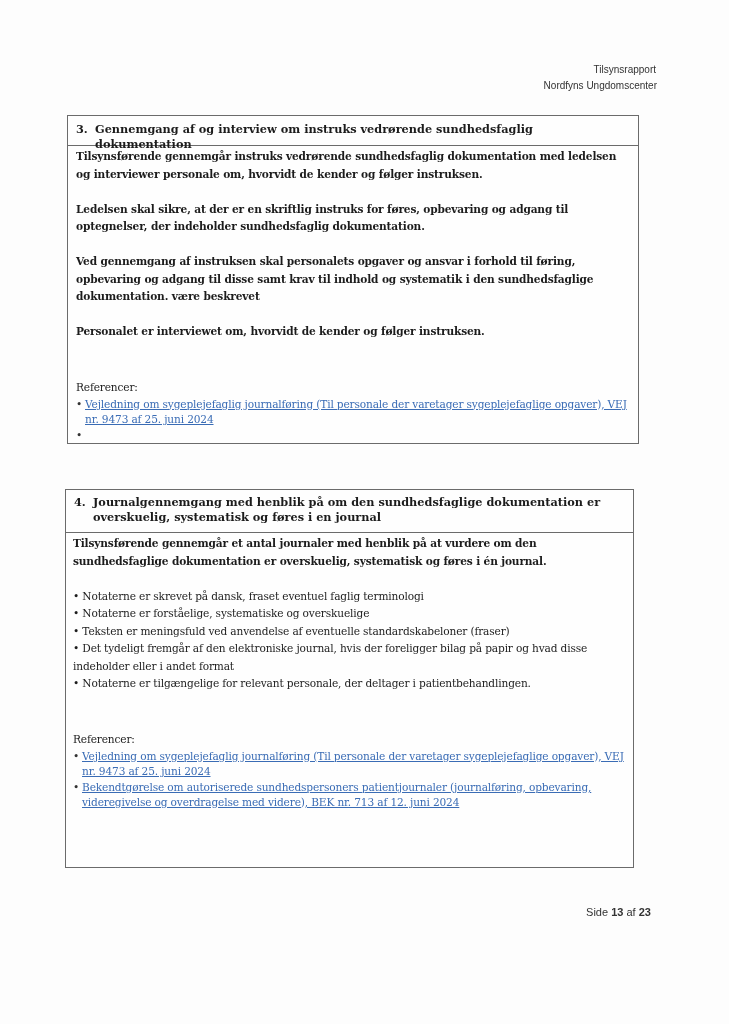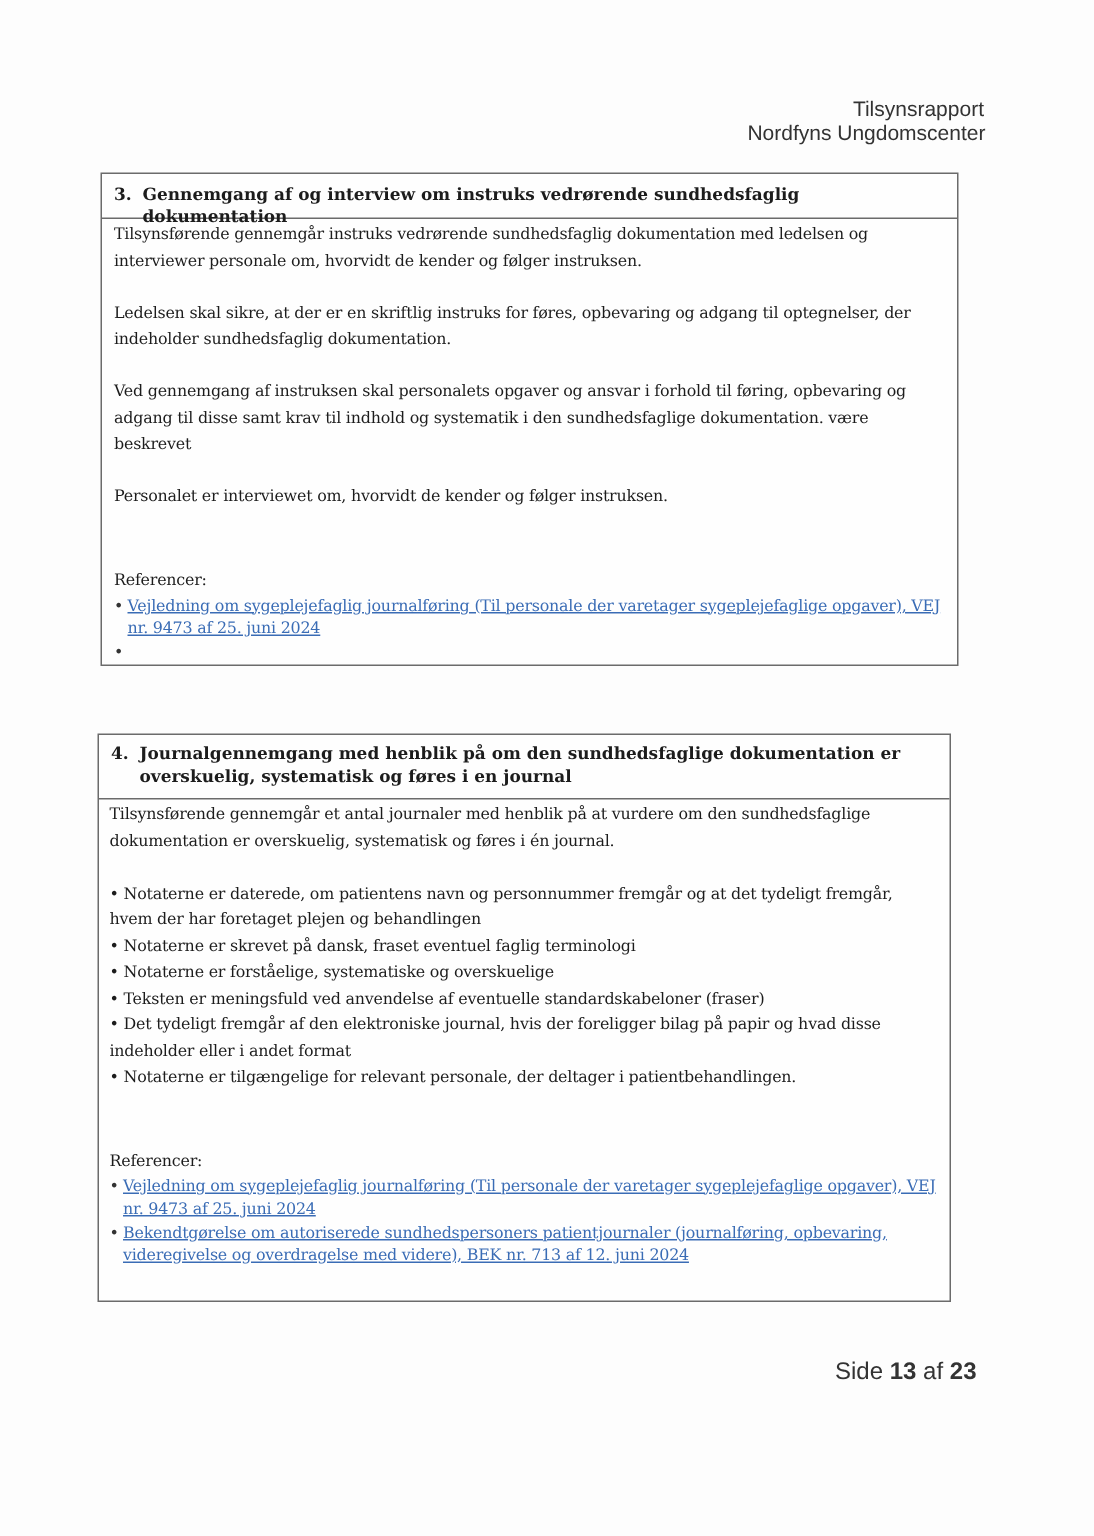--- a/index.html
+++ b/index.html
@@ -7,21 +7,21 @@
       width: 729px; height: 1024px;
       background: #fdfdfd;
       position: relative;
       overflow: hidden;
       font-family: "DejaVu Serif", "Liberation Serif", serif;
       color: #1c1c1c;
     }
     .hdr {
       position: absolute; right: 73px;
       font-family: "Liberation Sans", sans-serif;
-      font-size: 14px; color: #333;
+      font-size: 10px; color: #333;
       text-align: right;
     }
     .hdr1 { top: 64px; }
     .hdr2 { top: 80px; right: 72px; padding-left: 48px; }
 
     .box {
       position: absolute;
       border: 1px solid #6b6b6b;
       background: #fefefe;
     }
@@ -41,21 +41,21 @@
     .box-head .num { width: 19px; flex: none; }
     .box-head .ttl { flex: 1; }
 
     .box-body {
       padding: 2px 8px 0 8px;
       font-size: 10.6px;
       line-height: 17.5px;
       letter-spacing: -0.15px;
     }
     .box2 .box-body { padding-left: 7px; }
-    .para { margin: 0; }
+    .para { margin: 0; font-weight: bold; }
     .gap { height: 17.5px; }
     .gap2 { height: 21px; }
 
     .refs-title { margin: 0; }
     .ref {
       display: flex;
       color: #3a6cb5;
       font-size: 10.6px;
       line-height: 15px;
     }
@@ -65,21 +65,21 @@
       text-decoration: underline;
       text-underline-offset: 1px;
     }
     .ref + .ref { margin-top: 1px; }
 
     .bullet { margin: 0; }
 
     .footer {
       position: absolute; right: 78px; top: 906px;
       font-family: "Liberation Sans", sans-serif;
-      font-size: 16px; color: #333;
+      font-size: 11px; color: #333;
     }
     .footer b { font-weight: bold; }
   </style>
 </head>
 <body>
 
 <div class="hdr hdr1">Tilsynsrapport</div>
 <div class="hdr hdr2">Nordfyns Ungdomscenter</div>
 
 <div class="box box1">
@@ -109,21 +109,20 @@
 </div>
 
 <div class="box box2">
   <div class="box-head">
     <span class="num">4.</span>
     <span class="ttl">Journalgennemgang med henblik på om den sundhedsfaglige dokumentation er overskuelig, systematisk og føres i en journal</span>
   </div>
   <div class="box-body">
     <p class="para">Tilsynsførende gennemgår et antal journaler med henblik på at vurdere om den sundhedsfaglige dokumentation er overskuelig, systematisk og føres i én journal.</p>
     <div class="gap"></div>
-    <p class="bullet">• Notaterne er daterede, om patientens navn og personnummer fremgår og at det tydeligt fremgår, hvem der har foretaget plejen og behandlingen</p>
     <p class="bullet">• Notaterne er skrevet på dansk, fraset eventuel faglig terminologi</p>
     <p class="bullet">• Notaterne er forståelige, systematiske og overskuelige</p>
     <p class="bullet">• Teksten er meningsfuld ved anvendelse af eventuelle standardskabeloner (fraser)</p>
     <p class="bullet">• Det tydeligt fremgår af den elektroniske journal, hvis der foreligger bilag på papir og hvad disse indeholder eller i andet format</p>
     <p class="bullet">• Notaterne er tilgængelige for relevant personale, der deltager i patientbehandlingen.</p>
     <div class="gap"></div>
     <div class="gap2"></div>
     <p class="refs-title">Referencer:</p>
     <div class="ref">
       <span class="dot">•</span>

